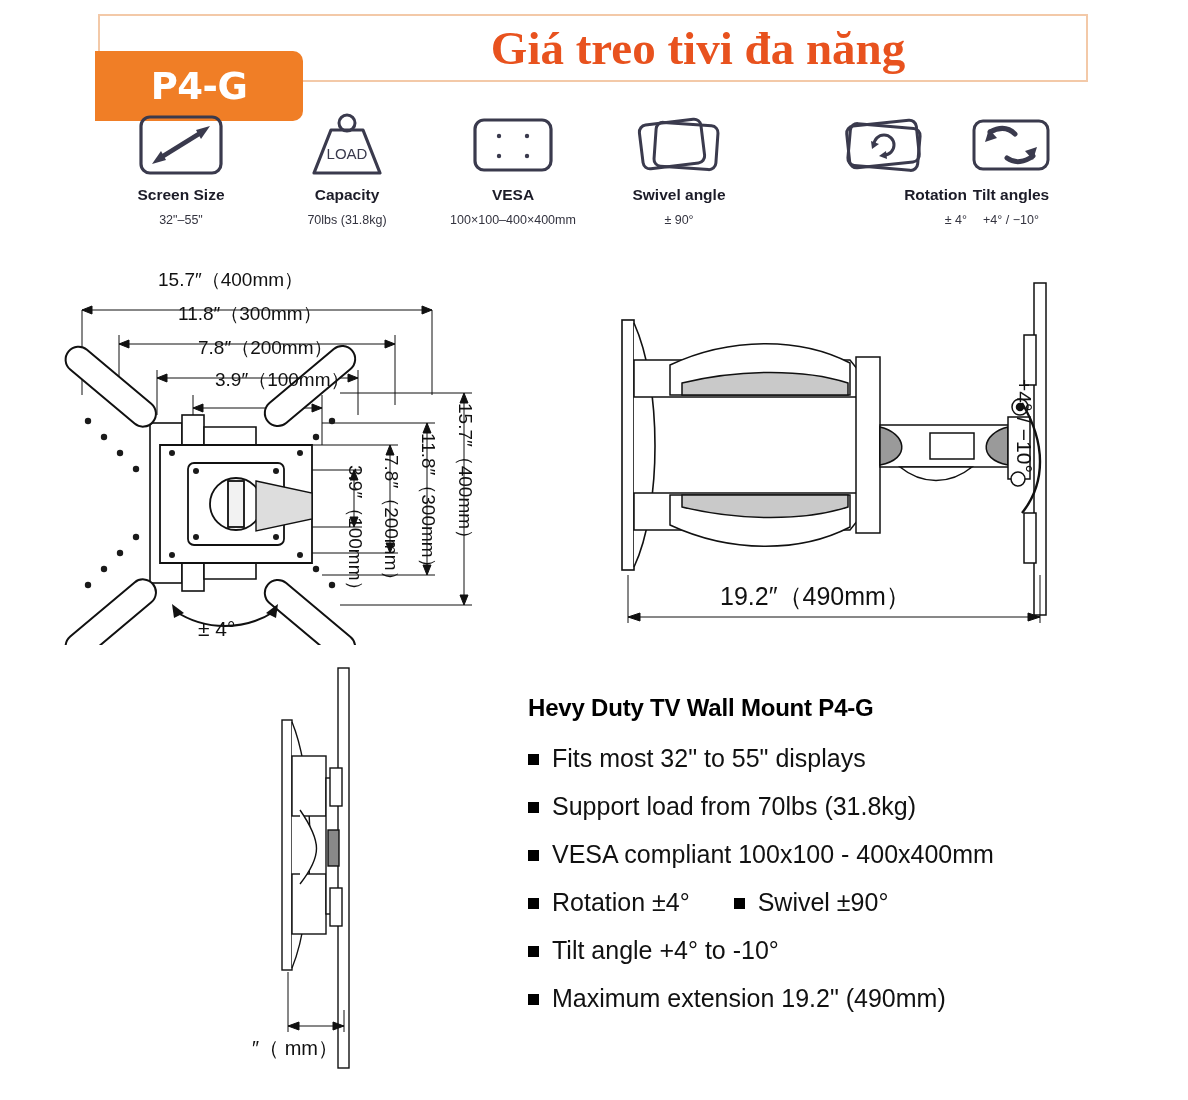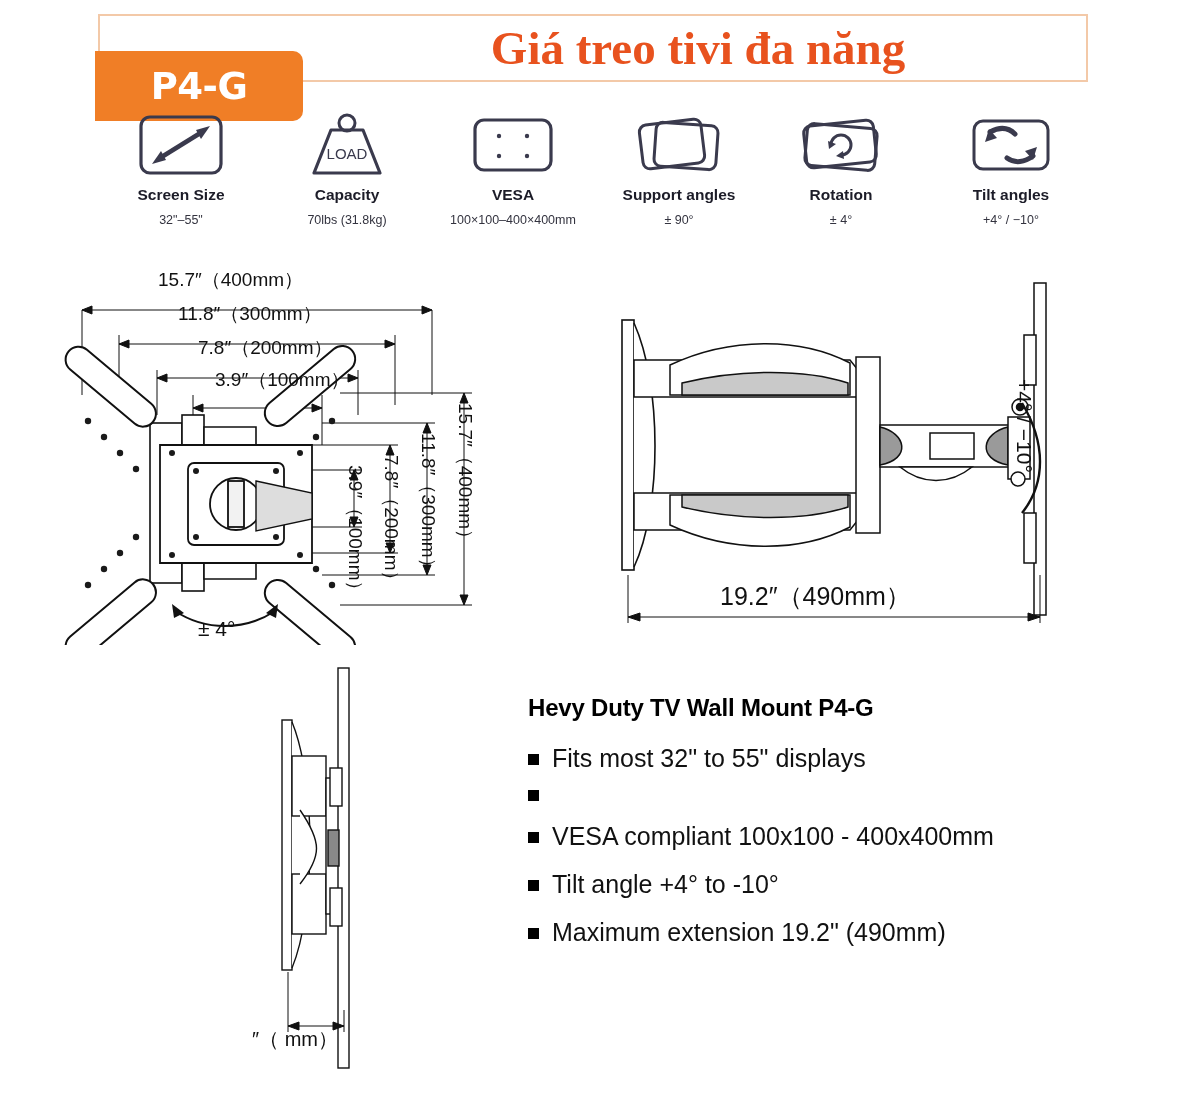--- a/index.html
+++ b/index.html
@@ -214,25 +214,25 @@
     <div class="spec-value">100×100–400×400mm</div>
   </div>
 
   <div class="spec-item" style="left:498px;">
     <div class="spec-icon">
       <svg width="92" height="62" viewBox="0 0 92 62">
         <rect x="8" y="8" width="62" height="44" rx="7" fill="none" stroke="#3A3A4D" stroke-width="3" transform="rotate(-7 39 30)"></rect>
         <rect x="22" y="10" width="62" height="44" rx="7" fill="none" stroke="#3A3A4D" stroke-width="3" transform="rotate(4 53 32)"></rect>
       </svg>
     </div>
-    <div class="spec-label">Support angles</div>
+    <div class="spec-label">Swivel angle</div>
     <div class="spec-value">± 90°</div>
   </div>
 
-  <div class="spec-item" style="left:660px;">
+  <div class="spec-item" style="left:703px;text-align:right;">
     <div class="spec-icon">
       <svg width="92" height="62" viewBox="0 0 92 62">
         <rect x="10" y="9" width="70" height="42" rx="7" fill="none" stroke="#3A3A4D" stroke-width="3" transform="rotate(-6 45 30)"></rect>
         <rect x="11" y="12" width="70" height="42" rx="7" fill="none" stroke="#3A3A4D" stroke-width="3" transform="rotate(5 46 33)"></rect>
         <path d="M36 31 A10 10 0 1 1 46 41" fill="none" stroke="#3A3A4D" stroke-width="3"></path>
         <polygon points="33,27 41,30 34,35" fill="#3A3A4D"></polygon>
         <polygon points="49,45 41,42 48,37" fill="#3A3A4D"></polygon>
       </svg>
     </div>
     <div class="spec-label">Rotation</div>
@@ -448,39 +448,48 @@
       <rect x="88" y="170" width="11" height="36" fill="#888"></rect>
     </g>
     <g stroke="#111" fill="none" stroke-width="1">
       <line x1="48" y1="312" x2="48" y2="372"></line>
       <line x1="104" y1="350" x2="104" y2="372"></line>
       <line x1="48" y1="366" x2="104" y2="366"></line>
       <polygon points="48,366 59,362 59,370" fill="#111"></polygon>
       <polygon points="104,366 93,362 93,370" fill="#111"></polygon>
     </g>
   </svg>
-  <div class="dim-text" style="left:12px; top:366px; font-size:20px;">″（   mm）</div>
+  <div class="dim-text" style="left:12px; top:375px; font-size:20px;">″（   mm）</div>
 </div>
 
 <div class="info-block">
   <div class="info-title">Hevy Duty TV Wall Mount P4-G</div>
   <ul class="info-list">
     <li>
       <span class="bullet"></span>
       <span>Fits most 32" to 55" displays</span>
     </li>
     <li>
       <span class="bullet"></span>
+      <span>Support load from 70lbs (31.8kg)</span>
     </li>
     <li>
       <span class="bullet"></span>
       <span>VESA compliant 100x100 - 400x400mm</span>
     </li>
     <li>
       <span class="bullet"></span>
+      <span>Rotation ±4°</span>
+      <span class="info-inline-2">
+        <span class="bullet"></span>
+        <span>Swivel ±90°</span>
+      </span>
+    </li>
+    <li>
+      <span class="bullet"></span>
       <span>Tilt angle +4° to -10°</span>
     </li>
     <li>
       <span class="bullet"></span>
       <span>Maximum extension 19.2" (490mm)</span>
     </li>
   </ul>
 </div>
 
 </body></html>

